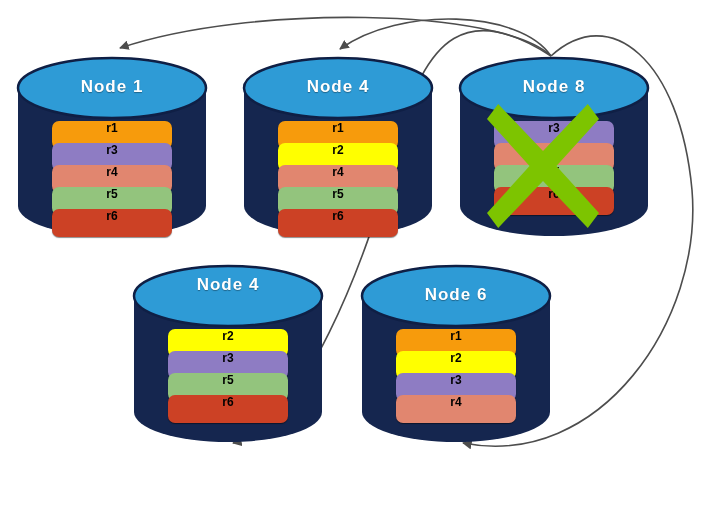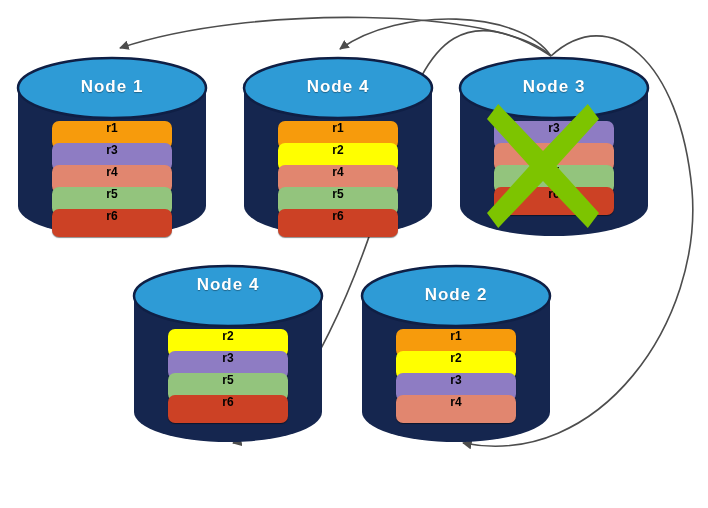--- a/index.html
+++ b/index.html
@@ -65,21 +65,21 @@
         <div class="row" style="left: 33.84px; top: 85px; width: 120.32px; background: rgb(255, 255, 0);">r2</div>
         <div class="row" style="left: 33.84px; top: 107px; width: 120.32px; background: rgb(225, 134, 111);">r4</div>
         <div class="row" style="left: 33.84px; top: 129px; width: 120.32px; background: rgb(147, 196, 125);">r5</div>
         <div class="row" style="left: 33.84px; top: 151px; width: 120.32px; background: rgb(204, 65, 37);">r6</div>
       </div>
       <div class="node" style="left: 460px; top: 58px; width: 188px; height: 178px;">
         <svg width="188" height="178" viewBox="0 0 188 178">
           <path d="M 0 30 L 0 148 A 94 30 0 0 0 188 148 L 188 30 Z" fill="#15264f"></path>
           <ellipse cx="94" cy="30" rx="94" ry="30" fill="#2e9bd6" stroke="#0f1f45" stroke-width="2.5"></ellipse>
         </svg>
-        <div class="node-label" style="top: 19px;">Node  3</div>
+        <div class="node-label" style="top: 19px;">Node  8</div>
         <div class="row" style="left: 33.84px; top: 63px; width: 120.32px; background: rgb(142, 124, 195);">r3</div>
         <div class="row" style="left: 33.84px; top: 85px; width: 120.32px; background: rgb(225, 134, 111);">r4</div>
         <div class="row" style="left: 33.84px; top: 107px; width: 120.32px; background: rgb(147, 196, 125);">r5</div>
         <div class="row" style="left: 33.84px; top: 129px; width: 120.32px; background: rgb(204, 65, 37);">r6</div>
         <svg class="xmark" width="112" height="124" viewBox="0 0 100 100" preserveAspectRatio="none" style="left: 27px; top: 46px;">
           <path d="M 10 0 L 50 38 L 90 0 L 100 12 L 62 50 L 100 88 L 90 100 L 50 62 L 10 100 L 0 88 L 38 50 L 0 12 Z" fill="#7dc400"></path>
         </svg>
       </div>
       <div class="node" style="left: 134px; top: 266px; width: 188px; height: 176px;">
         <svg width="188" height="176" viewBox="0 0 188 176">
@@ -90,21 +90,21 @@
         <div class="row" style="left: 33.84px; top: 63px; width: 120.32px; background: rgb(255, 255, 0);">r2</div>
         <div class="row" style="left: 33.84px; top: 85px; width: 120.32px; background: rgb(142, 124, 195);">r3</div>
         <div class="row" style="left: 33.84px; top: 107px; width: 120.32px; background: rgb(147, 196, 125);">r5</div>
         <div class="row" style="left: 33.84px; top: 129px; width: 120.32px; background: rgb(204, 65, 37);">r6</div>
       </div>
       <div class="node" style="left: 362px; top: 266px; width: 188px; height: 176px;">
         <svg width="188" height="176" viewBox="0 0 188 176">
           <path d="M 0 30 L 0 146 A 94 30 0 0 0 188 146 L 188 30 Z" fill="#15264f"></path>
           <ellipse cx="94" cy="30" rx="94" ry="30" fill="#2e9bd6" stroke="#0f1f45" stroke-width="2.5"></ellipse>
         </svg>
-        <div class="node-label" style="top: 19px;">Node  2</div>
+        <div class="node-label" style="top: 19px;">Node  6</div>
         <div class="row" style="left: 33.84px; top: 63px; width: 120.32px; background: rgb(247, 155, 12);">r1</div>
         <div class="row" style="left: 33.84px; top: 85px; width: 120.32px; background: rgb(255, 255, 0);">r2</div>
         <div class="row" style="left: 33.84px; top: 107px; width: 120.32px; background: rgb(142, 124, 195);">r3</div>
         <div class="row" style="left: 33.84px; top: 129px; width: 120.32px; background: rgb(225, 134, 111);">r4</div>
       </div>
     </div>
 
 </div>
 
 </body></html>

